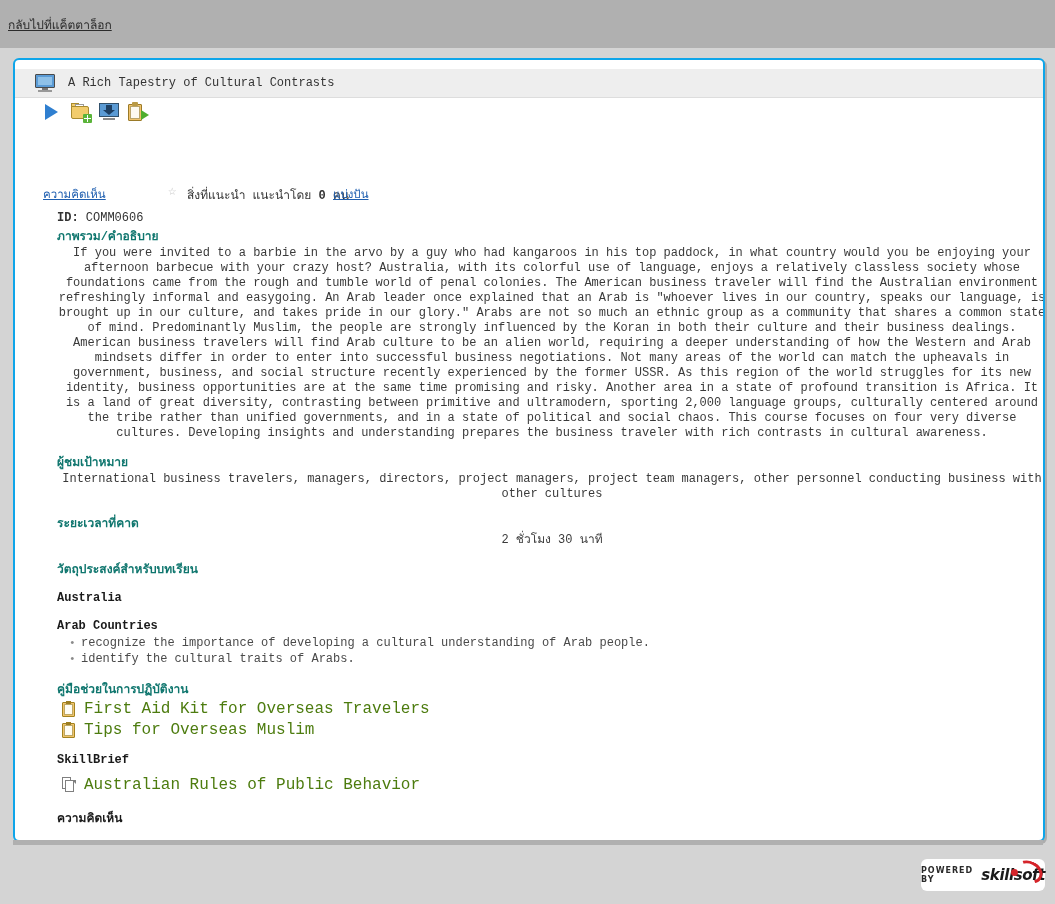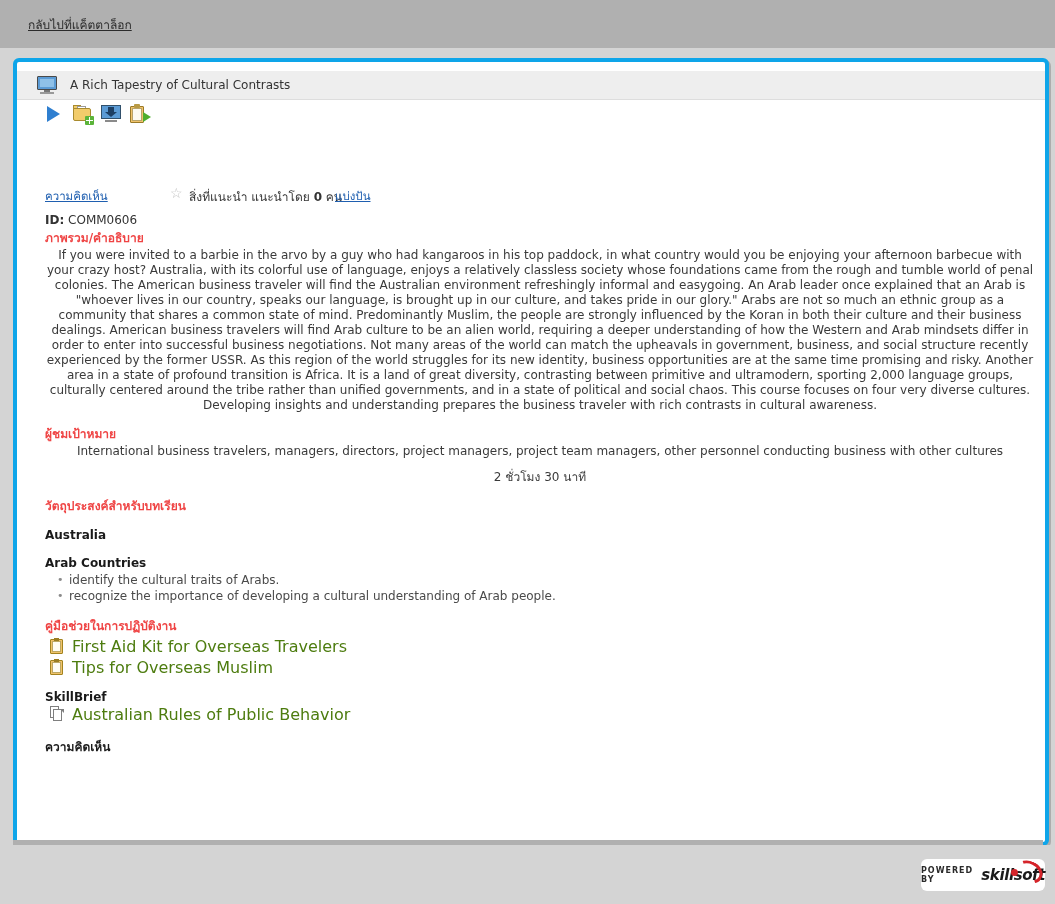--- a/index.html
+++ b/index.html
@@ -20,41 +20,42 @@
   .top-band {
     position: absolute;
     left: 0;
     top: 0;
     width: 1055px;
     height: 48px;
     background: #b0b0b0;
   }
   .back-link {
     position: absolute;
-    left: 28px;
+    left: 8px;
     top: 15px;
     font-size: 12px;
     color: #2b2b2b;
     text-decoration: underline;
     cursor: pointer;
     font-weight: normal;
   }
 
   
   .panel {
     position: absolute;
     left: 13px;
     top: 58px;
     width: 1028px;
     height: 780px;
     background: #ffffff;
-    border: 4px solid #0ea5e9;
+    border: 2px solid #0ea5e9;
     border-radius: 6px;
     box-shadow: 2px 2px 0 rgba(0,0,0,0.18);
     overflow: hidden;
+    font-family: Liberation Mono, monospace;
   }
   .panel-bottom-shadow {
     position: absolute;
     left: 13px;
     top: 840px;
     width: 1030px;
     height: 5px;
     background: #b0b0b0;
   }
   .bottom-band {
@@ -285,34 +286,34 @@
   .share-link {
     position: absolute;
     left: 290px;
     top: 0;
     font-size: 11.5px;
   }
 
   
   .content {
     position: absolute;
-    left: 28px;
+    left: 42px;
     top: 151px;
     width: 990px;
   }
   .id-line {
     font-size: 12px;
     color: #333;
     margin: 0 0 1px 0;
   }
   .id-line .lbl { font-weight: bold; }
   .sec-head {
     font-size: 12px;
     font-weight: bold;
-    color: #ef4444;
+    color: #0f766e;
     margin: 0 0 1px 0;
   }
   .body-text {
     font-size: 12px;
     color: #3a3a3a;
     line-height: 15px;
     margin: 0;
     text-align: center;
   }
   .gap-sm { height: 11px; }
@@ -417,21 +418,21 @@
     font-size: 16px;
     color: #4d7c0f;
     text-decoration: none;
     cursor: pointer;
   }
 
   .skillbrief-head {
     font-size: 12px;
     font-weight: bold;
     color: #1a1a1a;
-    margin: 0 0 0 0;
+    margin: 0 0 8px 0;
   }
 
   
   .comment-head {
     font-size: 12px;
     font-weight: bold;
     color: #1a1a1a;
     margin: 0;
   }
 
@@ -536,36 +537,37 @@
     <p class="id-line"><span class="lbl">ID:</span> <span>COMM0606</span></p>
 
     <p class="sec-head">ภาพรวม/คำอธิบาย</p>
     <p class="body-text">If you were invited to a barbie in the arvo by a guy who had kangaroos in his top paddock, in what country would you be enjoying your afternoon barbecue with your crazy host? Australia, with its colorful use of language, enjoys a relatively classless society whose foundations came from the rough and tumble world of penal colonies. The American business traveler will find the Australian environment refreshingly informal and easygoing. An Arab leader once explained that an Arab is "whoever lives in our country, speaks our language, is brought up in our culture, and takes pride in our glory." Arabs are not so much an ethnic group as a community that shares a common state of mind. Predominantly Muslim, the people are strongly influenced by the Koran in both their culture and their business dealings. American business travelers will find Arab culture to be an alien world, requiring a deeper understanding of how the Western and Arab mindsets differ in order to enter into successful business negotiations. Not many areas of the world can match the upheavals in government, business, and social structure recently experienced by the former USSR. As this region of the world struggles for its new identity, business opportunities are at the same time promising and risky. Another area in a state of profound transition is Africa. It is a land of great diversity, contrasting between primitive and ultramodern, sporting 2,000 language groups, culturally centered around the tribe rather than unified governments, and in a state of political and social chaos. This course focuses on four very diverse cultures. Developing insights and understanding prepares the business traveler with rich contrasts in cultural awareness.</p>
 
     <div class="gap-sm"></div>
     <p class="sec-head">ผู้ชมเป้าหมาย</p>
     <p class="body-text">International business travelers, managers, directors, project managers, project team managers, other personnel conducting business with other cultures</p>
 
     <div class="gap-sm"></div>
+    <p class="sec-head">ระยะเวลาที่คาด</p>
     <p class="body-text">2 ชั่วโมง 30 นาที</p>
 
     <div class="gap-sm"></div>
     <p class="sec-head">วัตถุประสงค์สำหรับบทเรียน</p>
 
     <div class="gap-md"></div>
     <div>
       <p class="obj-group-title">Australia</p>
     </div>
 
     <div class="gap-md"></div>
     <div>
       <p class="obj-group-title">Arab Countries</p>
       <ul class="obj-list">
+        <li>recognize the importance of developing a cultural understanding of Arab people.</li>
         <li>identify the cultural traits of Arabs.</li>
-        <li>recognize the importance of developing a cultural understanding of Arab people.</li>
       </ul>
     </div>
 
     <div class="gap-md"></div>
     <p class="sec-head">คู่มือช่วยในการปฏิบัติงาน</p>
     <div class="res-row">
       <span class="res-icon-clip">
           <span class="b"></span>
           <span class="p"></span>
           <span class="k"></span>

